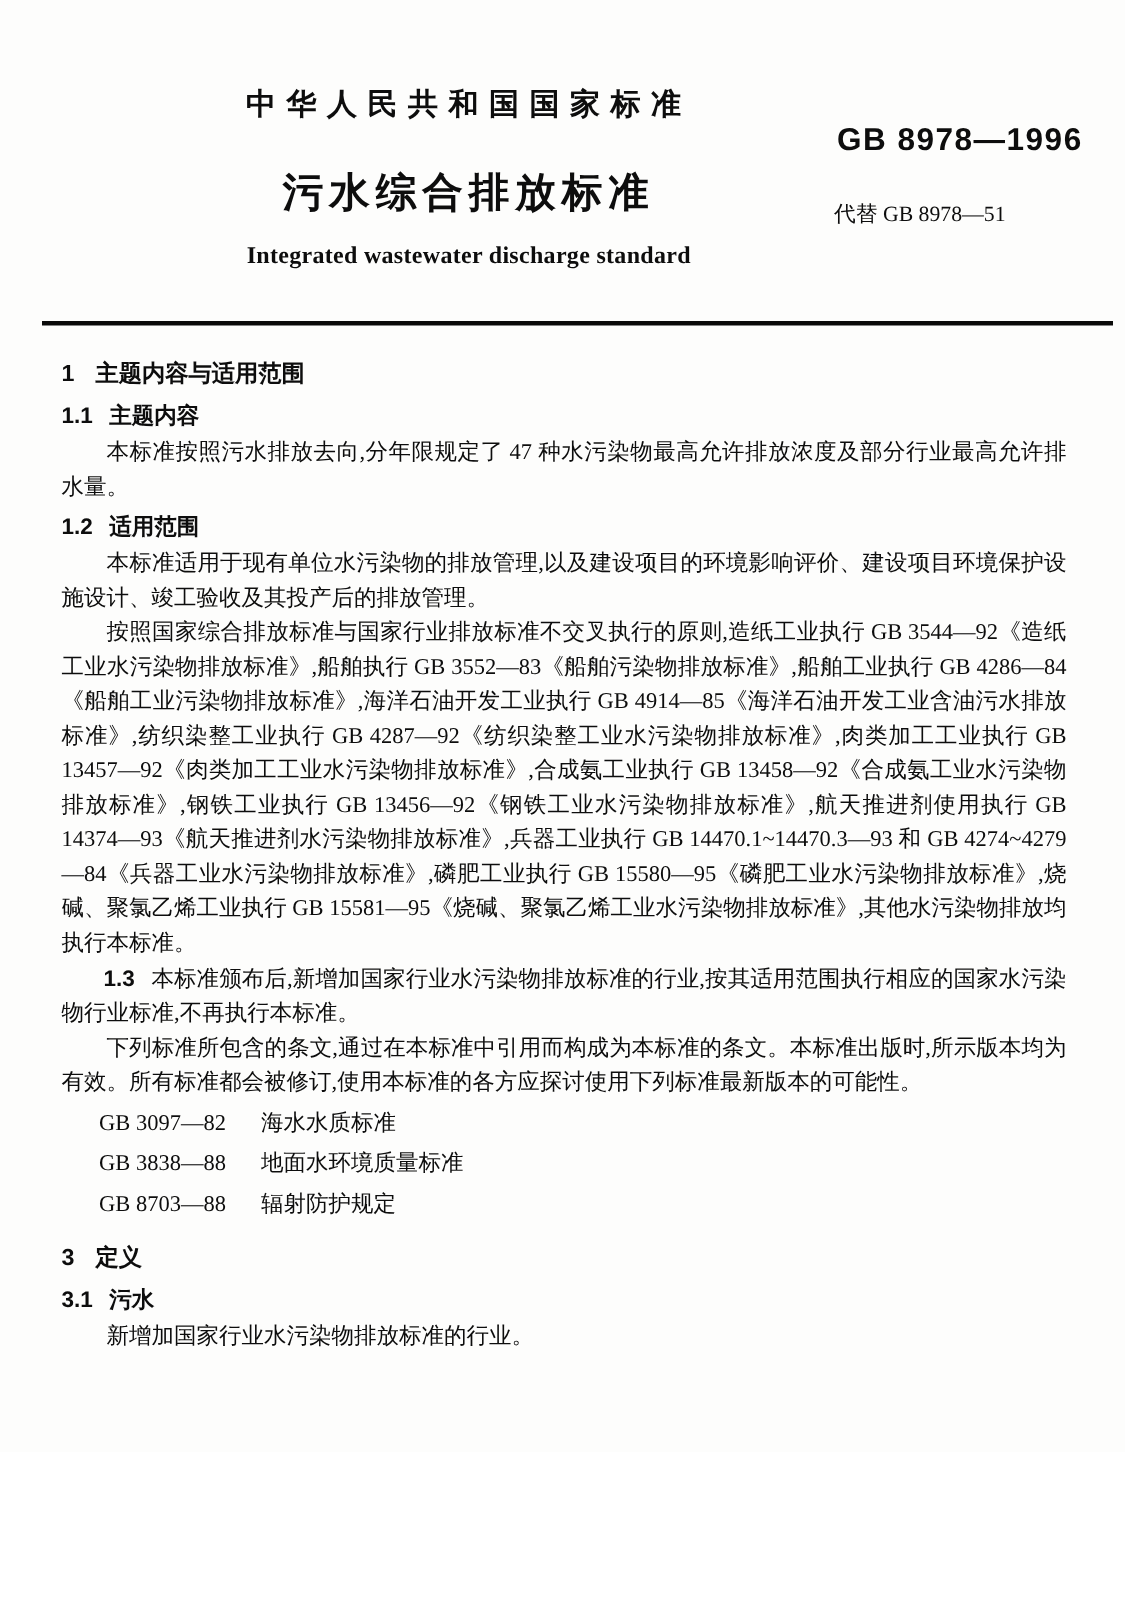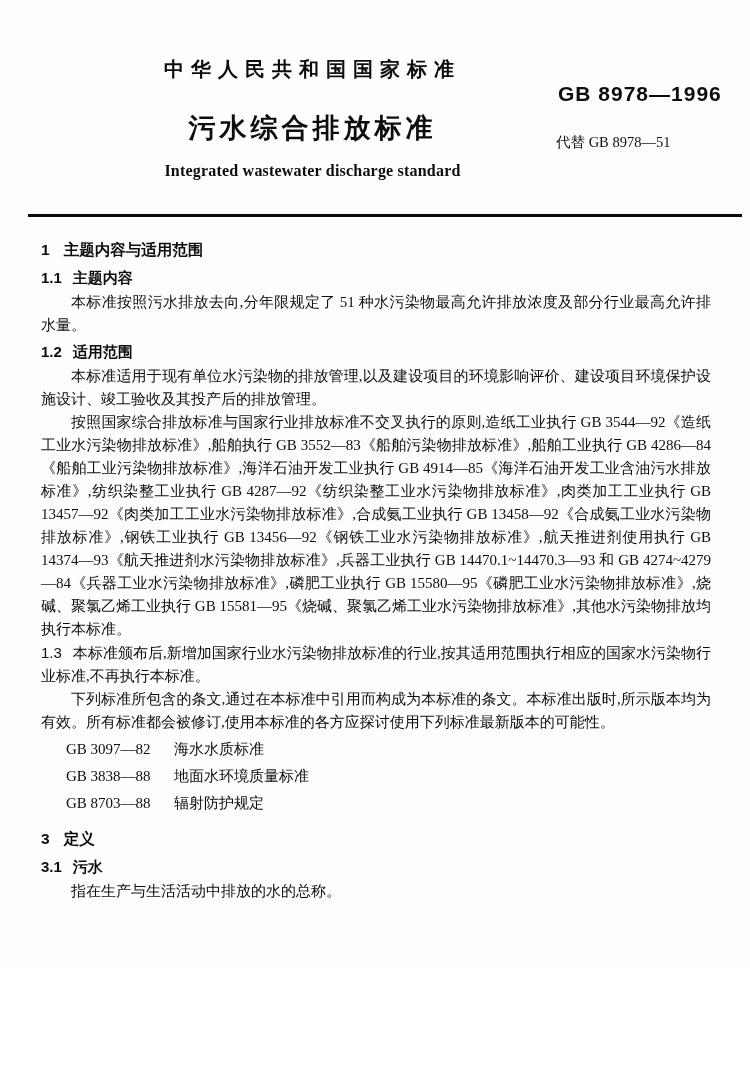--- a/index.html
+++ b/index.html
@@ -97,22 +97,23 @@
       line-height: 23px;
     }
     .h-sec .num { margin-right: 14px; }
     .h-sub .num { margin-right: 11px; }
     .clause {
       margin: 0;
       text-indent: 0;
     }
     .clause .num {
       font-family: "Liberation Sans", sans-serif;
-      font-weight: normal;
+      font-weight: bold;
       margin-right: 11px;
+      margin-left: 28px;
     }
     .refs {
       margin: 2px 0 3px 0;
       padding-left: 25px;
       line-height: 27px;
       list-style: none;
     }
     .refs li { margin: 0; }
     .ref-code {
       display: inline-block;
@@ -152,40 +153,40 @@
   <div class="supersedes">代替 GB 8978—51</div>
   <div class="hdr-center title-en">Integrated wastewater discharge standard</div>
   <div class="rule-thick"></div>
 
   <div class="doc-body">
 
 
     <h3 class="h-sec"><span class="num">1</span><span>主题内容与适用范围</span></h3>
 
     <h4 class="h-sub"><span class="num">1.1</span><span>主题内容</span></h4>
-    <p class="para">本标准按照污水排放去向,分年限规定了 51 种水污染物最高允许排放浓度及部分行业最高允许排水量。</p>
+    <p class="para">本标准按照污水排放去向,分年限规定了 47 种水污染物最高允许排放浓度及部分行业最高允许排水量。</p>
 
     <h4 class="h-sub"><span class="num">1.2</span><span>适用范围</span></h4>
     <p class="para">本标准适用于现有单位水污染物的排放管理,以及建设项目的环境影响评价、建设项目环境保护设施设计、竣工验收及其投产后的排放管理。</p>
     <p class="para">按照国家综合排放标准与国家行业排放标准不交叉执行的原则,造纸工业执行 GB 3544—92《造纸工业水污染物排放标准》,船舶执行 GB 3552—83《船舶污染物排放标准》,船舶工业执行 GB 4286—84《船舶工业污染物排放标准》,海洋石油开发工业执行 GB 4914—85《海洋石油开发工业含油污水排放标准》,纺织染整工业执行 GB 4287—92《纺织染整工业水污染物排放标准》,肉类加工工业执行 GB 13457—92《肉类加工工业水污染物排放标准》,合成氨工业执行 GB 13458—92《合成氨工业水污染物排放标准》,钢铁工业执行 GB 13456—92《钢铁工业水污染物排放标准》,航天推进剂使用执行 GB 14374—93《航天推进剂水污染物排放标准》,兵器工业执行 GB 14470.1~14470.3—93 和 GB 4274~4279—84《兵器工业水污染物排放标准》,磷肥工业执行 GB 15580—95《磷肥工业水污染物排放标准》,烧碱、聚氯乙烯工业执行 GB 15581—95《烧碱、聚氯乙烯工业水污染物排放标准》,其他水污染物排放均执行本标准。</p>
 
     <p class="clause"><span class="num">1.3</span><span>本标准颁布后,新增加国家行业水污染物排放标准的行业,按其适用范围执行相应的国家水污染物行业标准,不再执行本标准。</span></p>
 
     <p class="para">下列标准所包含的条文,通过在本标准中引用而构成为本标准的条文。本标准出版时,所示版本均为有效。所有标准都会被修订,使用本标准的各方应探讨使用下列标准最新版本的可能性。</p>
 
     <ul class="refs">
       <li><span class="ref-code">GB 3097—82</span><span>海水水质标准</span></li>
       <li><span class="ref-code">GB 3838—88</span><span>地面水环境质量标准</span></li>
       <li><span class="ref-code">GB 8703—88</span><span>辐射防护规定</span></li>
     </ul>
 
     <h3 class="h-sec"><span class="num">3</span><span>定义</span></h3>
 
     <h4 class="h-sub"><span class="num">3.1</span><span>污水</span></h4>
-    <p class="para">指在生产与生活活动中排放的水的总称。</p>
+    <p class="para">新增加国家行业水污染物排放标准的行业。</p>
 
   </div>
 
   <div class="rule-thin"></div>
   <div class="footer-row">
     <span>国家环境保护局1996-10-04批准</span>
     <span>1998-01-01实施</span>
   </div>
 
 </div>

